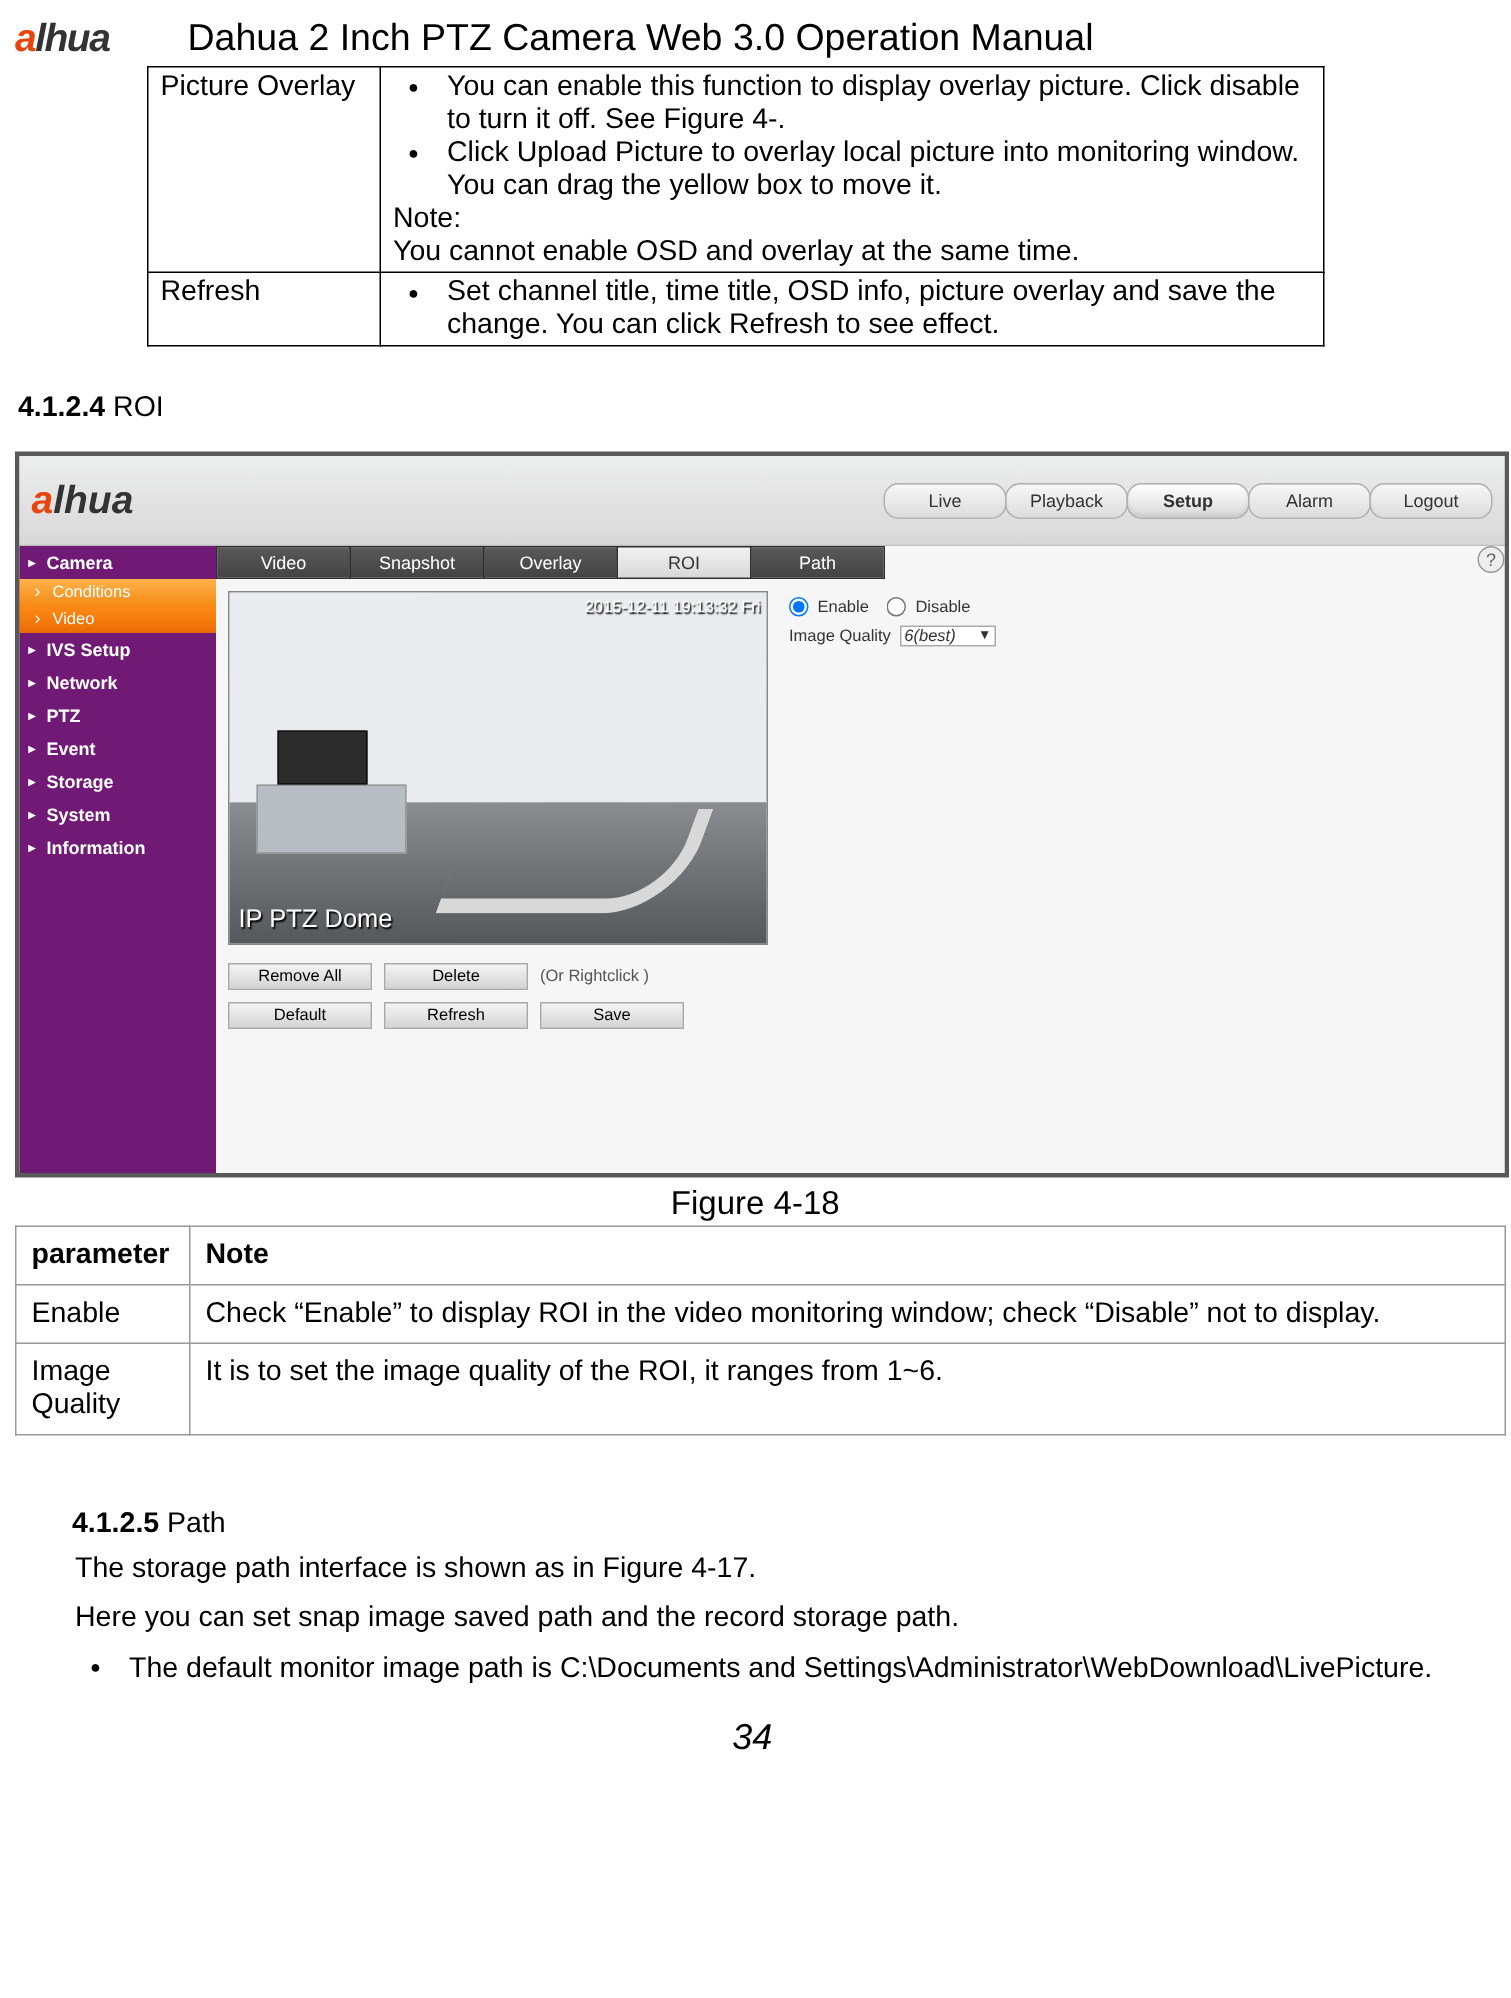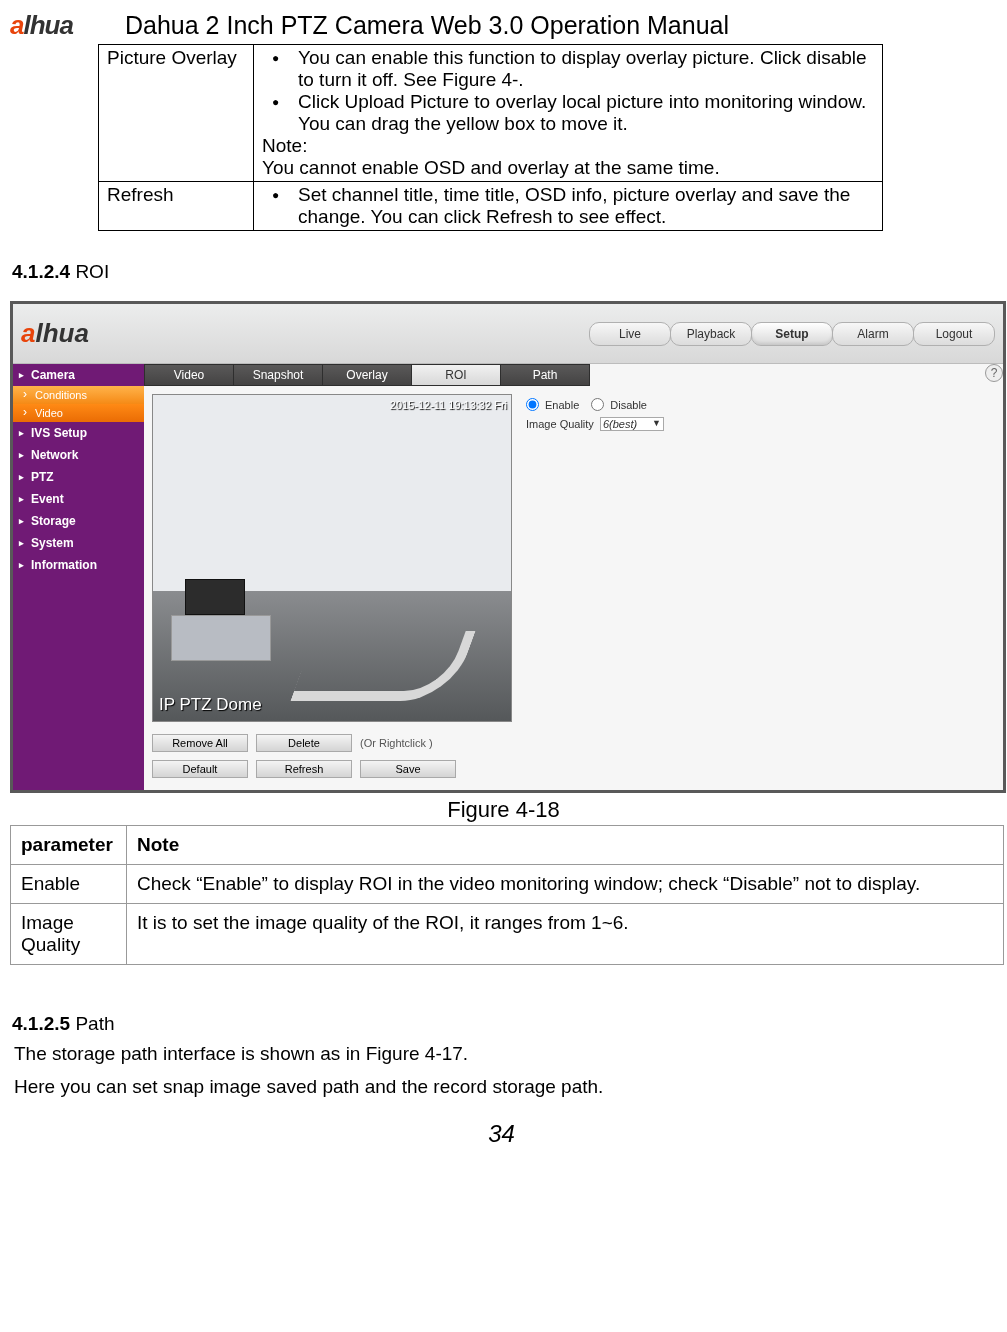--- a/index.html
+++ b/index.html
@@ -161,21 +161,21 @@
       background: linear-gradient(#f1f1f1, #d8d8d8);
       color: #333;
     }
     .ss-content {
       display: flex;
       padding: 8px 8px;
       gap: 14px;
     }
     .video-preview {
       width: 360px;
-      height: 328px;
+      height: 236px;
       background: linear-gradient(165deg, #d6dbe0 0%, #bdc4cb 40%, #898c8e 70%, #5e6163 100%);
       border: 1px solid #888;
       position: relative;
       overflow: hidden;
     }
     .video-ts {
       position: absolute;
       top: 4px;
       right: 4px;
       color: #fff;
@@ -259,21 +259,21 @@
     ul.doc-bullets { list-style: none; padding-left: 6px; }
     ul.doc-bullets li { padding-left: 34px; position: relative; line-height:1.55; }
     ul.doc-bullets li::before {
       content: "●";
       position: absolute;
       left: 8px;
       top: 4px;
       font-size: 12px;
     }
     .page-num { text-align: center; margin-top: 18px; font-size: 24px; padding-right: 4px; font-style: italic; }
-    .section2 { margin-top: 48px; }
+    .section2 { margin-top: 48px; margin-left: 36px; }
   </style>
 </head>
 <body>
 
 <div class="header">
   <div class="logo">
     <span class="logo-text"><span class="accent">a</span><span>lhua</span></span>
   </div>
   <div class="doc-title">Dahua 2 Inch PTZ Camera Web 3.0 Operation Manual</div>
 </div>
@@ -397,15 +397,18 @@
   </tr>
 </tbody>
   </table>
 
 <div class="section2">
   <div class="section-num" style="margin-bottom:4px;">
     <span>4.1.2.5</span><span class="thin"> Path</span>
   </div>
   <div class="body-text">The storage path interface is shown as in Figure 4-17.</div>
   <div class="body-text">Here you can set snap image saved path and the record storage path.</div>
+  <ul class="doc-bullets">
+    <li>The default monitor image path is C:\Documents and Settings\Administrator\WebDownload\LivePicture.</li>
+  </ul>
 </div>
 
 <div class="page-num">34</div>
 
 </body></html>

